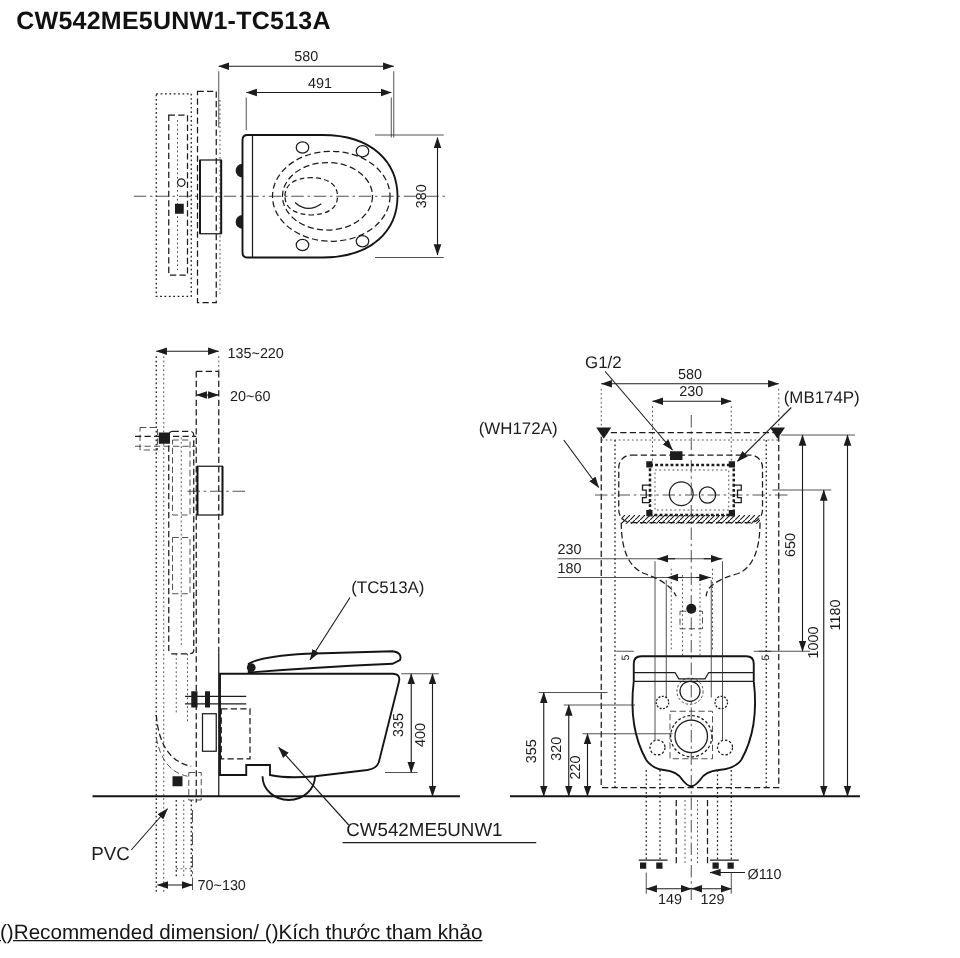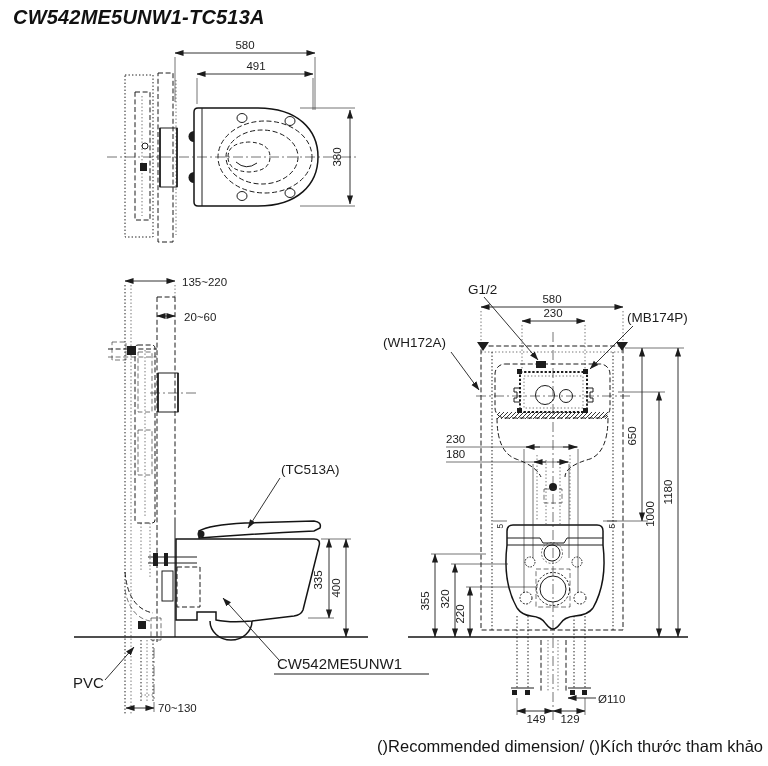--- a/index.html
+++ b/index.html
@@ -1,20 +1,20 @@
 <!DOCTYPE html>
 <html><head>
 <meta charset="utf-8">
 <style>
   html,body{margin:0;padding:0;background:#fff;}
   #stage{position:relative;width:768px;height:766px;background:#ffffff;overflow:hidden;
          font-family:"Liberation Sans",sans-serif;color:#161616;}
-  #title{position:absolute;top:6px;left:13px;font-size:20px;font-weight:bold;font-style:italic;
+  #title{position:absolute;top:6px;left:13px;font-size:20px;font-weight:bold;
          letter-spacing:.2px;color:#111;}
-  #footer{position:absolute;top:737px;left:0;right:5px;text-align:right;font-size:16.5px;color:#151515;}
+  #footer{position:absolute;top:737px;left:0;right:5px;text-align:left;font-size:16.5px;color:#151515;text-decoration:underline;}
   svg{position:absolute;top:0;left:0;}
   
   .ln  {stroke:#1c1c1c;fill:none;stroke-width:1;}
   .thk {stroke:#141414;fill:none;stroke-width:1.5;}
   .dim {stroke:#1c1c1c;fill:none;stroke-width:.9;}
   .ext {stroke:#2a2a2a;fill:none;stroke-width:.65;}
   .dsh {stroke-dasharray:5 2.6;}
   .dt  {stroke-dasharray:1.4 2.1;}
   .cl  {stroke-dasharray:10 3 2 3;}
   .srr {stroke-width:2;stroke-dasharray:2.3 1.8;}

